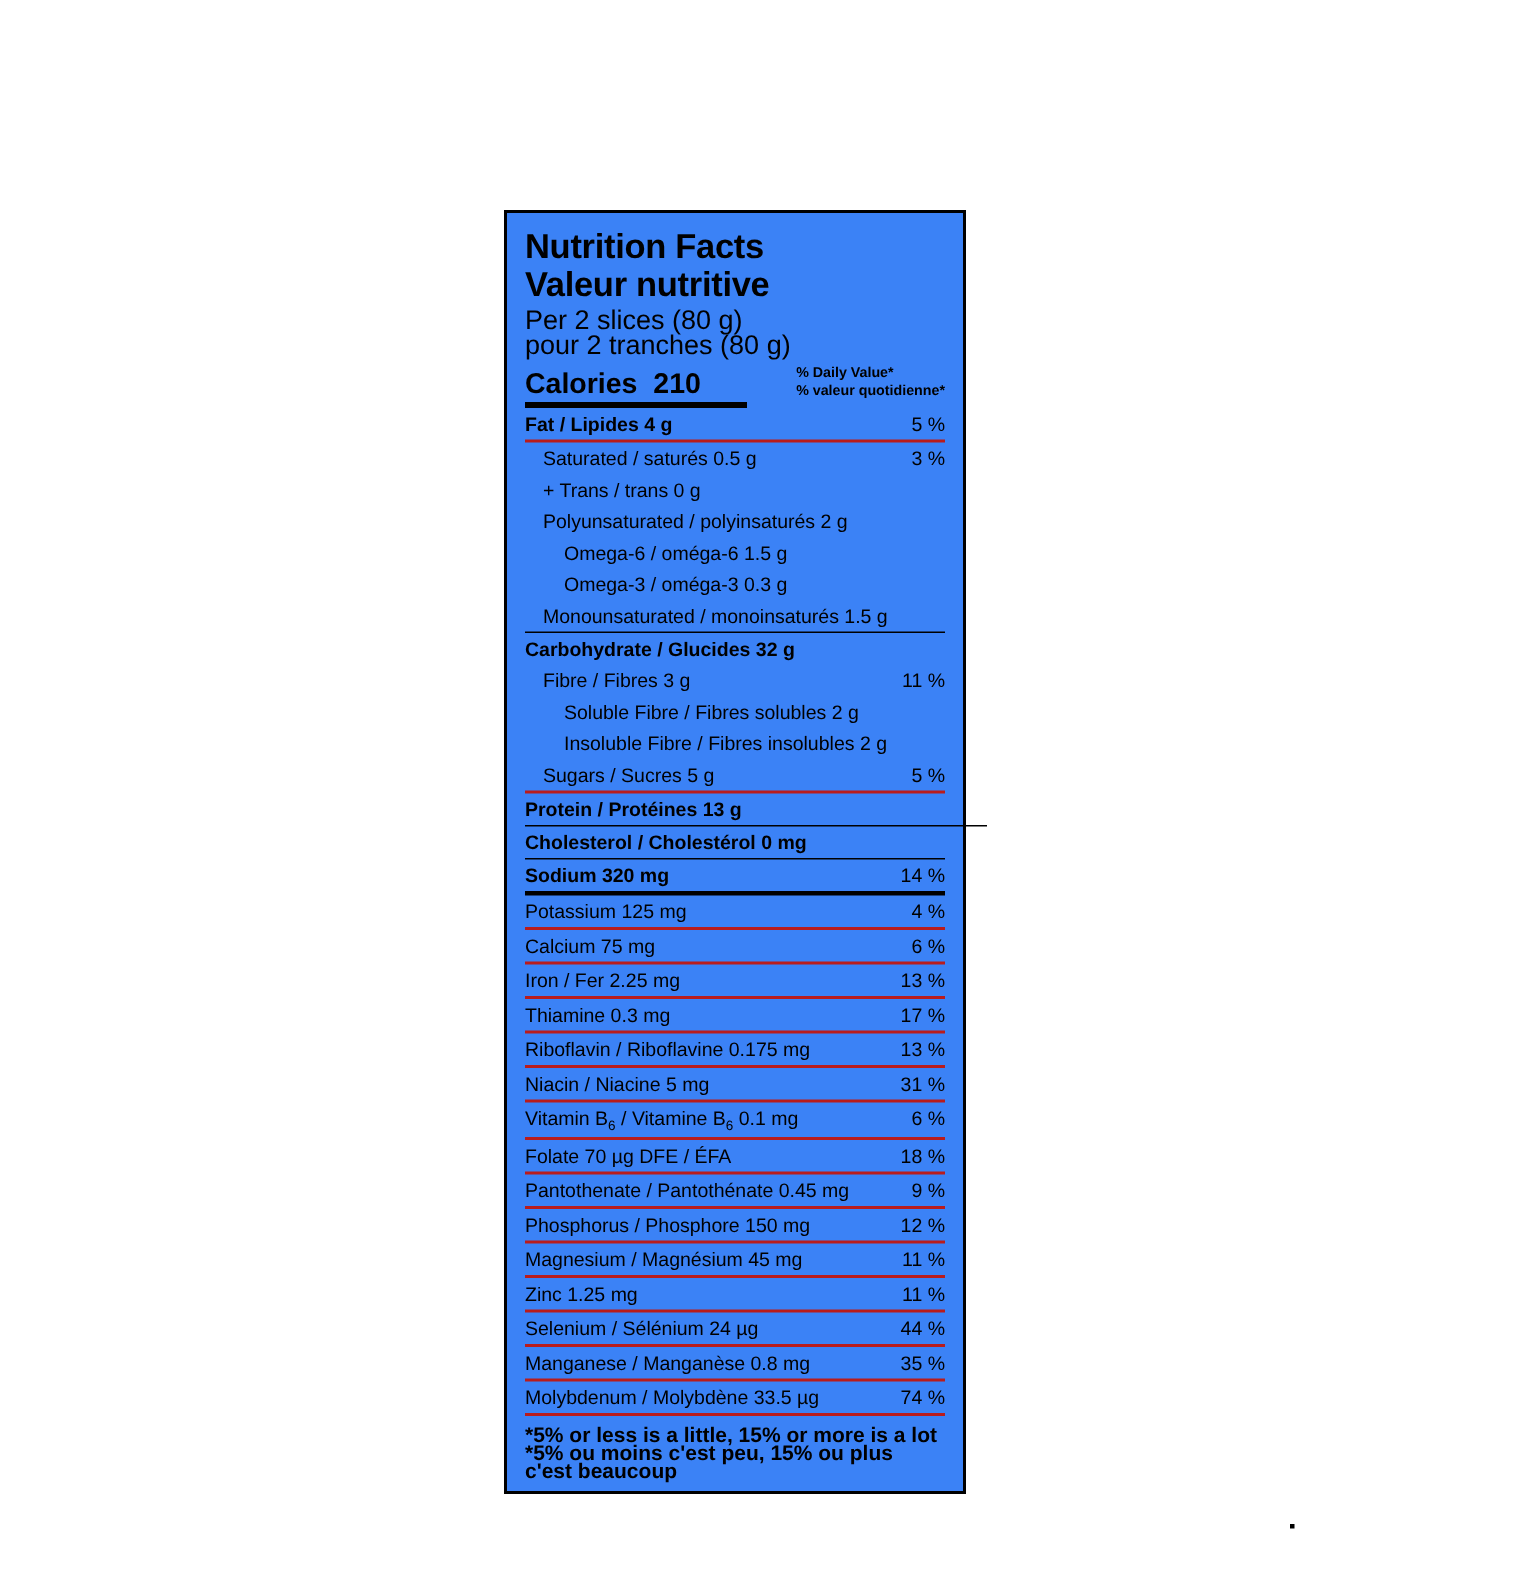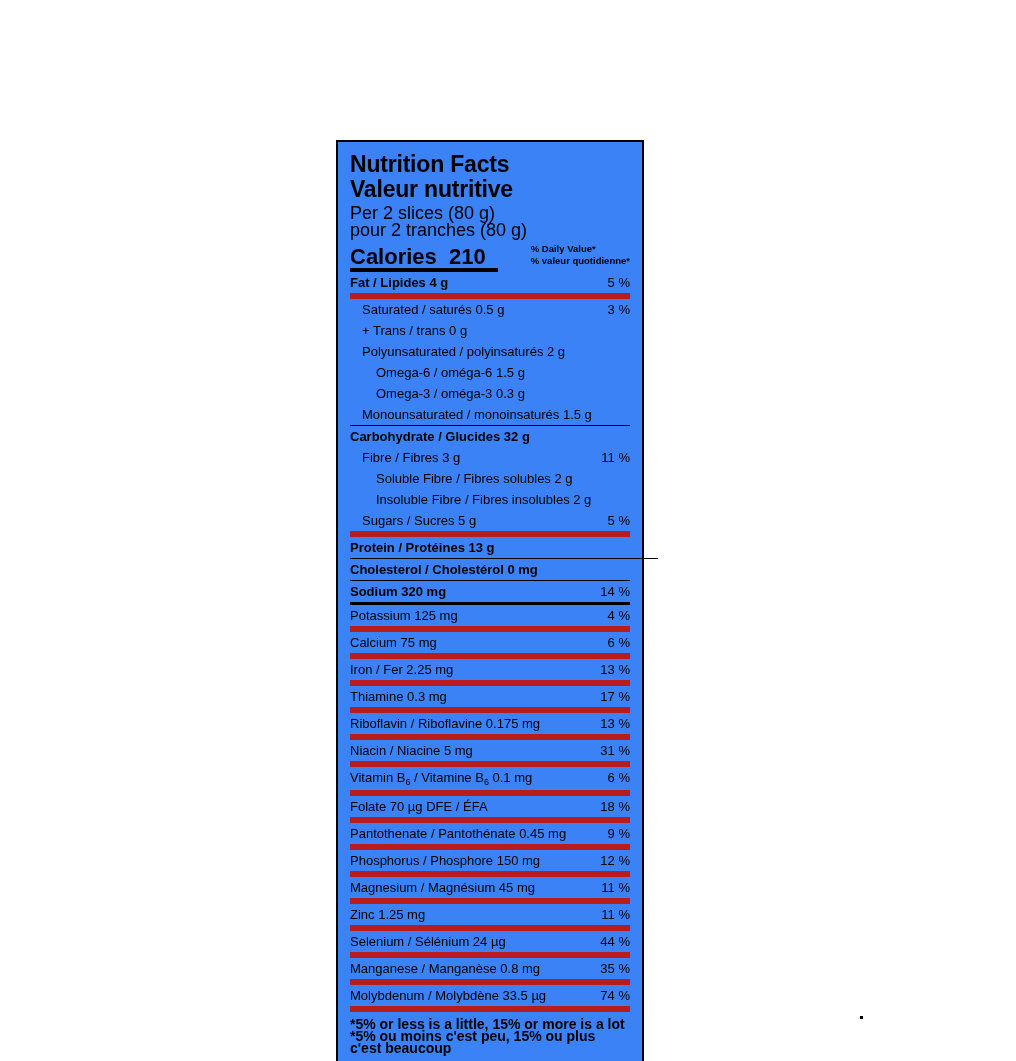--- a/index.html
+++ b/index.html
@@ -44,21 +44,21 @@
   
   .cal-row {
     display: flex;
     align-items: flex-end;
     justify-content: space-between;
     margin-top: 4px;
     padding-bottom: 2px;
   }
   .calories {
     font-weight: bold;
-    font-size: 22px;
+    font-size: 19px;
     line-height: 21px;
     white-space: pre;
   }
   .dv-head {
     font-size: 9.5px;
     line-height: 11.5px;
     font-weight: bold;
     padding-bottom: 1px;
   }
   .cal-underline {
@@ -70,21 +70,21 @@
   
   .rows { margin-top: 0; }
 
   .nrow {
     display: flex;
     justify-content: space-between;
     align-items: baseline;
     font-size: 13px;
     line-height: 15px;
     padding: 3px 0 3px 0;
-    border-bottom: 6px solid #b91c1c;
+    border-bottom: 2px solid #b91c1c;
   }
   .nrow .label { white-space: nowrap; }
   .nrow .dv { white-space: nowrap; padding-left: 6px; }
 
   .nrow.noline { border-bottom: none; gap: 17px; }
   .rowwrap { position: relative; }
   .rule-short {
     width: 308px;
     border-bottom: 1px solid #000;
   }

